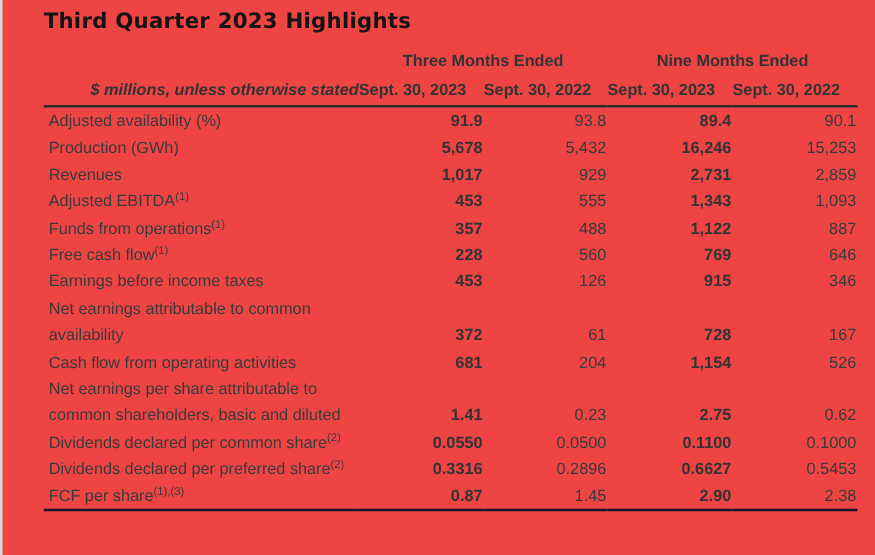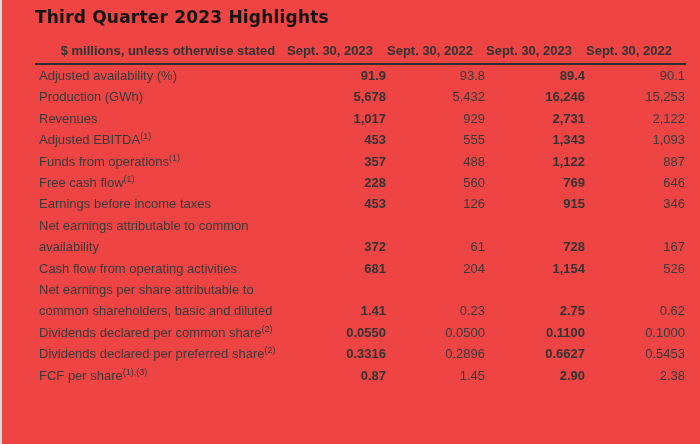--- a/index.html
+++ b/index.html
@@ -49,21 +49,22 @@
   }
   
   tr.date-row th {
     font-weight: bold;
     color: #333333;
     border-bottom: 2px solid #2e2e2e;
     line-height: 24px;
     white-space: nowrap;
   }
   tr.date-row th.caption {
-    text-align: center;
+    font-style: italic;
+    text-align: right;
     padding-left: 14px;
   }
   tr.date-row th.date {
     text-align: left;
     padding-right: 1px;
   }
   
   tbody th.row-label {
     text-align: left;
     padding-left: 4px;
@@ -76,21 +77,21 @@
     vertical-align: bottom;
     color: #3a3a3a;
     white-space: nowrap;
   }
   tbody td.val.cur {
     font-weight: bold;
     color: #333333;
   }
   tbody tr:last-child th,
   tbody tr:last-child td {
-    border-bottom: 2px solid #ef4444;
+    border-bottom: 2px solid #0f172a;
   }
   sup {
     font-size: 9px;
     line-height: 0;
     vertical-align: baseline;
     position: relative;
     top: -5px;
   }
 </style>
 </head>
@@ -102,20 +103,25 @@
 
   <table class="highlights">
     <colgroup>
       <col style="width:252px">
       <col style="width:100px">
       <col style="width:99px">
       <col style="width:100px">
       <col style="width:100px">
     </colgroup>
     <thead>
+      <tr class="group-row">
+        <th></th>
+        <th colspan="2">Three Months Ended</th>
+        <th colspan="2">Nine Months Ended</th>
+      </tr>
       <tr class="date-row">
         <th class="caption">$ millions, unless otherwise stated</th>
         <th class="date">Sept. 30, 2023</th>
         <th class="date">Sept. 30, 2022</th>
         <th class="date">Sept. 30, 2023</th>
         <th class="date">Sept. 30, 2022</th>
       </tr>
     </thead>
     <tbody>
         <tr>
@@ -136,21 +142,21 @@
           <td class="val cur">16,246</td>
           <td class="val">15,253</td>
         </tr>
         <tr>
           <th class="row-label">
             <div>Revenues</div>
           </th>
           <td class="val cur">1,017</td>
           <td class="val">929</td>
           <td class="val cur">2,731</td>
-          <td class="val">2,122</td>
+          <td class="val">2,859</td>
         </tr>
         <tr>
           <th class="row-label">
             <div>Adjusted EBITDA<sup>(1)</sup></div>
           </th>
           <td class="val cur">453</td>
           <td class="val">555</td>
           <td class="val cur">1,343</td>
           <td class="val">1,093</td>
         </tr>

